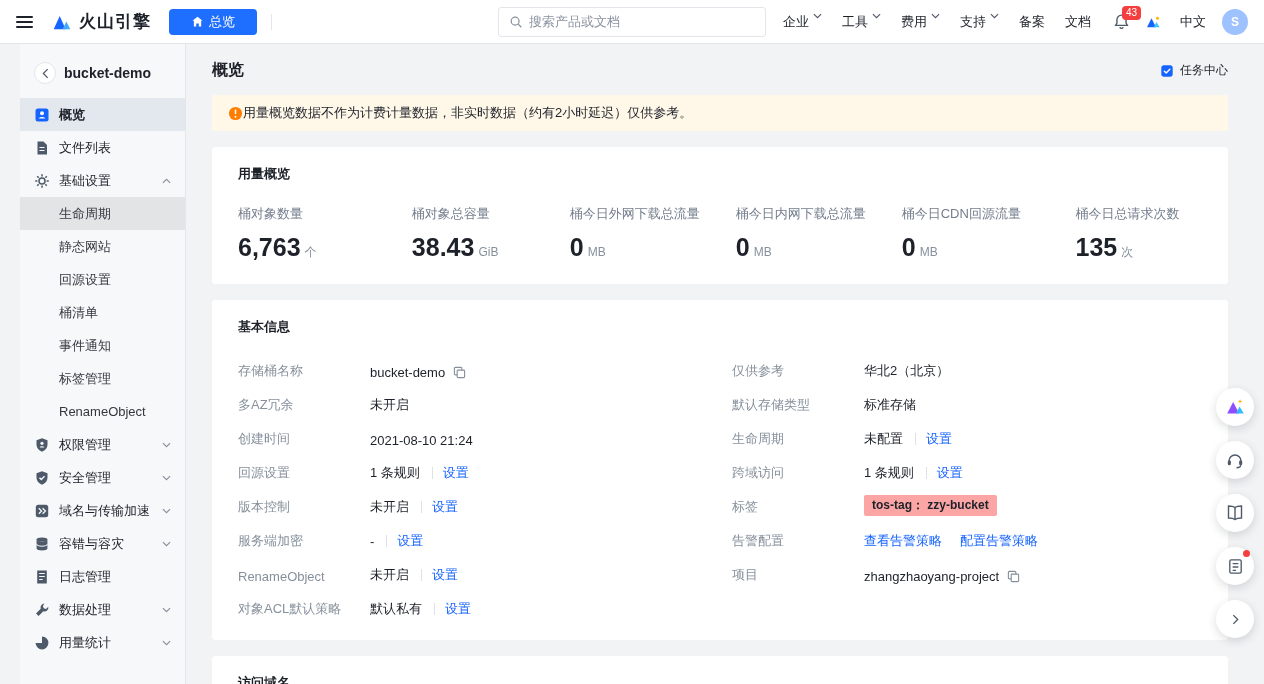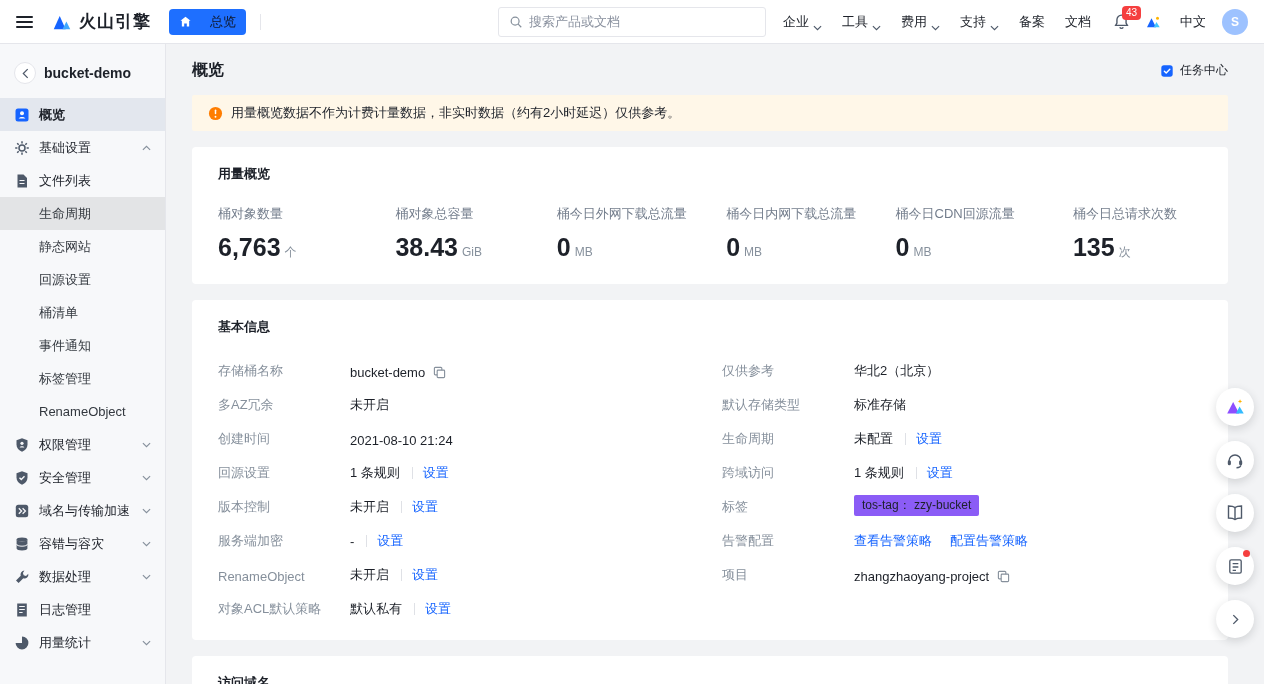--- a/index.html
+++ b/index.html
@@ -6,42 +6,42 @@
   html,body { width:1264px; height:684px; overflow:hidden; background:#f2f3f5;
     font-family:"Liberation Sans","DejaVu Sans",sans-serif; color:#1d2129; }
 
   
   .topbar { height:44px; background:#fff; border-bottom:1px solid #e5e6eb;
     display:flex; align-items:center; padding:0 16px; position:relative; z-index:20; }
   .hamburger { width:17px; display:flex; flex-direction:column; gap:3px; cursor:pointer; margin-right:18px; }
   .hamburger span { height:2px; background:#1d2129; border-radius:1px; }
   .logo { display:flex; align-items:center; gap:6px; }
   .logo-text { font-size:17px; font-weight:800; letter-spacing:1px; }
-  .console-badge { margin-left:18px; height:26px; display:flex; align-items:center; gap:18px;
-    background:#1e6fff; color:#0f172a; border-radius:4px; padding:0 10px; font-size:13px; cursor:pointer; }
+  .console-badge { margin-left:18px; height:26px; display:flex; align-items:center; gap:5px;
+    background:#1e6fff; color:#ffffff; border-radius:4px; padding:0 22px; font-size:13px; cursor:pointer; }
   .v-sep { width:1px; height:16px; background:#e5e6eb; margin-left:14px; }
 
   .searchbox { position:absolute; left:50%; transform:translateX(-50%); width:268px; height:30px;
     border:1px solid #e5e6eb; border-radius:3px; background:#fff; display:flex; align-items:center;
     gap:6px; padding:0 10px; }
   .searchbox input { border:none; outline:none; flex:1; font-size:13px; color:#1d2129; background:transparent; }
   .searchbox input::placeholder { color:#8a919f; }
 
   .top-right { margin-left:auto; display:flex; align-items:center; }
-  .nav-item { display:flex; align-items:flex-end; gap:4px; font-size:13px; margin-left:20px; cursor:pointer; }
+  .nav-item { display:flex; align-items:flex-start; gap:4px; font-size:13px; margin-left:20px; cursor:pointer; }
   .bell-wrap { position:relative; margin-left:22px; cursor:pointer; display:flex; }
   .bell-badge { position:absolute; top:-7px; left:9px; min-width:17px; height:14px; line-height:14px;
     background:#f53f3f; color:#fff; font-size:10px; border-radius:4px; padding:0 4px; text-align:center; }
   .mini-logo { margin-left:14px; display:flex; cursor:pointer; }
   .lang { margin-left:18px; font-size:13px; cursor:pointer; }
   .avatar { margin-left:16px; width:26px; height:26px; border-radius:50%; background:#9dc2ff;
     color:#fff; font-size:12px; font-weight:700; display:flex; align-items:center; justify-content:center; cursor:pointer; }
 
   
-  .body { display:flex; height:640px; }
+  .body { display:flex; height:640px;padding-left:20px; }
 
   
   .sidebar { width:166px; background:#f7f8fa; border-right:1px solid #e5e6eb; padding-top:12px; overflow:hidden; flex:none; }
   .sb-head { display:flex; align-items:center; gap:8px; padding:6px 14px 14px; }
   .back-btn { width:22px; height:22px; border-radius:50%; background:#fff; border:1px solid #e5e6eb;
     display:flex; align-items:center; justify-content:center; cursor:pointer; flex:none; }
   .bucket-name { font-size:14px; font-weight:700; }
   .menu-item { height:33px; display:flex; align-items:center; gap:9px; padding:0 14px; font-size:13px; cursor:pointer; }
   .menu-item .icon { width:16px; height:16px; color:#4e5969; flex:none; display:flex; }
   .menu-item .chev { margin-left:auto; color:#86909c; display:flex; }
@@ -49,38 +49,38 @@
   .menu-item.selected .icon { color:#1664ff; }
   .sub-item { height:33px; display:flex; align-items:center; padding-left:39px; font-size:13px; color:#33383f; cursor:pointer; }
   .sub-item.hovered { background:#e3e4e6; }
 
   
   .main { flex:1; padding:16px 36px 0 26px; overflow:hidden; }
   .page-head { display:flex; align-items:center; justify-content:space-between; }
   .page-title { font-size:16px; font-weight:700; }
   .task-center { display:flex; align-items:center; gap:6px; font-size:12px; cursor:pointer; }
   .banner { margin-top:14px; height:36px; background:#fff7e8; border-radius:2px; display:flex;
-    align-items:center; gap:8px; padding:0 16px; font-size:13px; }
+    align-items:center; padding:0 16px; font-size:13px; }
   .card { background:#fff; border-radius:4px; margin-top:16px; padding:18px 26px 22px; }
   .card-title { font-size:13px; font-weight:700; }
 
   .metrics { display:grid; grid-template-columns:1.1fr 1fr 1.05fr 1.05fr 1.1fr 0.8fr; margin-top:22px; }
   .metric-label { font-size:13px; color:#737d8c; }
   .metric-value { margin-top:10px; font-size:25px; font-weight:600; color:#1d2129; }
   .metric-unit { font-size:12px; color:#86909c; font-weight:400; margin-left:4px; }
 
   .info-grid { display:grid; grid-template-columns:1fr 1fr; column-gap:24px; margin-top:10px; }
   .info-row { display:flex; align-items:flex-end; height:34px; font-size:13px; }
   .info-label { width:132px; flex:none; color:#86909c; }
   .info-value { display:flex; align-items:center; }
   .copy { margin-left:8px; display:flex; cursor:pointer; }
   .sep { width:1px; height:12px; background:#dfe1e6; margin:0 10px 0 12px; }
   .link { color:#1664ff; cursor:pointer; text-decoration:none; }
   .link + .link { margin-left:18px; }
-  .chip { background:#8b5cf6; border-radius:2px; padding:2px 8px; font-size:12px; font-weight:400; }
+  .chip { background:#fca5a5; border-radius:2px; padding:2px 8px; font-size:12px; font-weight:700; }
 
   .access-card { height:90px; }
 
   
   .fabs { position:fixed; right:10px; top:388px; display:flex; flex-direction:column; gap:15px; z-index:30; }
   .fab { width:38px; height:38px; border-radius:50%; background:#fff;
     box-shadow:0 3px 10px rgba(31,35,41,.16); display:flex; align-items:center; justify-content:center;
     cursor:pointer; position:relative; }
   .fab .dot { position:absolute; top:3px; right:4px; width:7px; height:7px; border-radius:50%; background:#f53f3f; }
 </style>
@@ -185,41 +185,41 @@
               <rect x="1.5" y="1.5" width="13" height="13" rx="2.5" fill="currentColor"></rect>
               <circle cx="8" cy="6.2" r="2" fill="#f7f8fa"></circle>
               <path d="M4.7 11.6c.3-2.2 6.3-2.2 6.6 0z" fill="#f7f8fa"></path>
             </svg>
         </span>
         <span>概览</span>
       </div>
 
       <div class="menu-item">
         <span class="icon">
+          <svg viewBox="0 0 16 16" width="16" height="16">
+              <path d="M3.5 1.5h6L13 5v9.5H3.5z" fill="currentColor"></path>
+              <path d="M5.5 7.5h5M5.5 10.5h5" stroke="#f7f8fa" stroke-width="1.2"></path>
+            </svg>
+        </span>
+        <span>文件列表</span>
+      </div>
+
+      <div class="menu-item">
+        <span class="icon">
           <svg viewBox="0 0 16 16" width="16" height="16" fill="none" stroke="currentColor" stroke-width="1.5">
               <circle cx="8" cy="8" r="3"></circle>
               <path d="M8 1.2v2.2M8 12.6v2.2M1.2 8h2.2M12.6 8h2.2M3.2 3.2l1.5 1.5M11.3 11.3l1.5 1.5M12.8 3.2l-1.5 1.5M4.7 11.3l-1.5 1.5"></path>
             </svg>
         </span>
         <span>基础设置</span>
         <span class="chev">
           <svg width="9" height="6" viewBox="0 0 10 6" fill="none" stroke="currentColor" stroke-width="1.3">
               <path d="M1 5l4-3.8L9 5"></path>
             </svg>
         </span>
-      </div>
-
-      <div class="menu-item">
-        <span class="icon">
-          <svg viewBox="0 0 16 16" width="16" height="16">
-              <path d="M3.5 1.5h6L13 5v9.5H3.5z" fill="currentColor"></path>
-              <path d="M5.5 7.5h5M5.5 10.5h5" stroke="#f7f8fa" stroke-width="1.2"></path>
-            </svg>
-        </span>
-        <span>文件列表</span>
       </div>
 
       <div class="sub-item hovered">
           <span>生命周期</span>
         </div>
       <div class="sub-item">
           <span>静态网站</span>
         </div>
       <div class="sub-item">
           <span>回源设置</span>
@@ -294,40 +294,40 @@
         <span>容错与容灾</span>
         <span class="chev">
           <svg width="9" height="6" viewBox="0 0 10 6" fill="none" stroke="currentColor" stroke-width="1.3">
               <path d="M1 1l4 3.8L9 1"></path>
             </svg>
         </span>
       </div>
 
       <div class="menu-item">
         <span class="icon">
+          <svg viewBox="0 0 16 16" width="16" height="16">
+              <path d="M3.2 1.5h9.6v13H3.2z" fill="currentColor"></path>
+              <path d="M5.2 4.5h5.6M5.2 7.5h5.6M5.2 10.5h3.4" stroke="#f7f8fa" stroke-width="1.2"></path>
+            </svg>
+        </span>
+        <span>日志管理</span>
+      </div>
+
+      <div class="menu-item">
+        <span class="icon">
           <svg viewBox="0 0 16 16" width="16" height="16" fill="currentColor">
               <path d="M10.4 1.6a3.9 3.9 0 0 0-3.7 5.1L2 11.4 4.6 14l4.7-4.7a3.9 3.9 0 0 0 5-4.5L12 7.1l-2.3-.8-.8-2.3z"></path>
             </svg>
         </span>
         <span>数据处理</span>
         <span class="chev">
           <svg width="9" height="6" viewBox="0 0 10 6" fill="none" stroke="currentColor" stroke-width="1.3">
               <path d="M1 1l4 3.8L9 1"></path>
             </svg>
         </span>
-      </div>
-
-      <div class="menu-item">
-        <span class="icon">
-          <svg viewBox="0 0 16 16" width="16" height="16">
-              <path d="M3.2 1.5h9.6v13H3.2z" fill="currentColor"></path>
-              <path d="M5.2 4.5h5.6M5.2 7.5h5.6M5.2 10.5h3.4" stroke="#f7f8fa" stroke-width="1.2"></path>
-            </svg>
-        </span>
-        <span>日志管理</span>
       </div>
 
       <div class="menu-item">
         <span class="icon">
           <svg viewBox="0 0 16 16" width="16" height="16">
               <path d="M8 1.6A6.4 6.4 0 1 1 1.6 8H8z" fill="currentColor"></path>
               <path d="M9.6 1.8a6.4 6.4 0 0 1 4.6 4.6H9.6z" fill="currentColor" opacity=".5"></path>
             </svg>
         </span>
         <span>用量统计</span>

